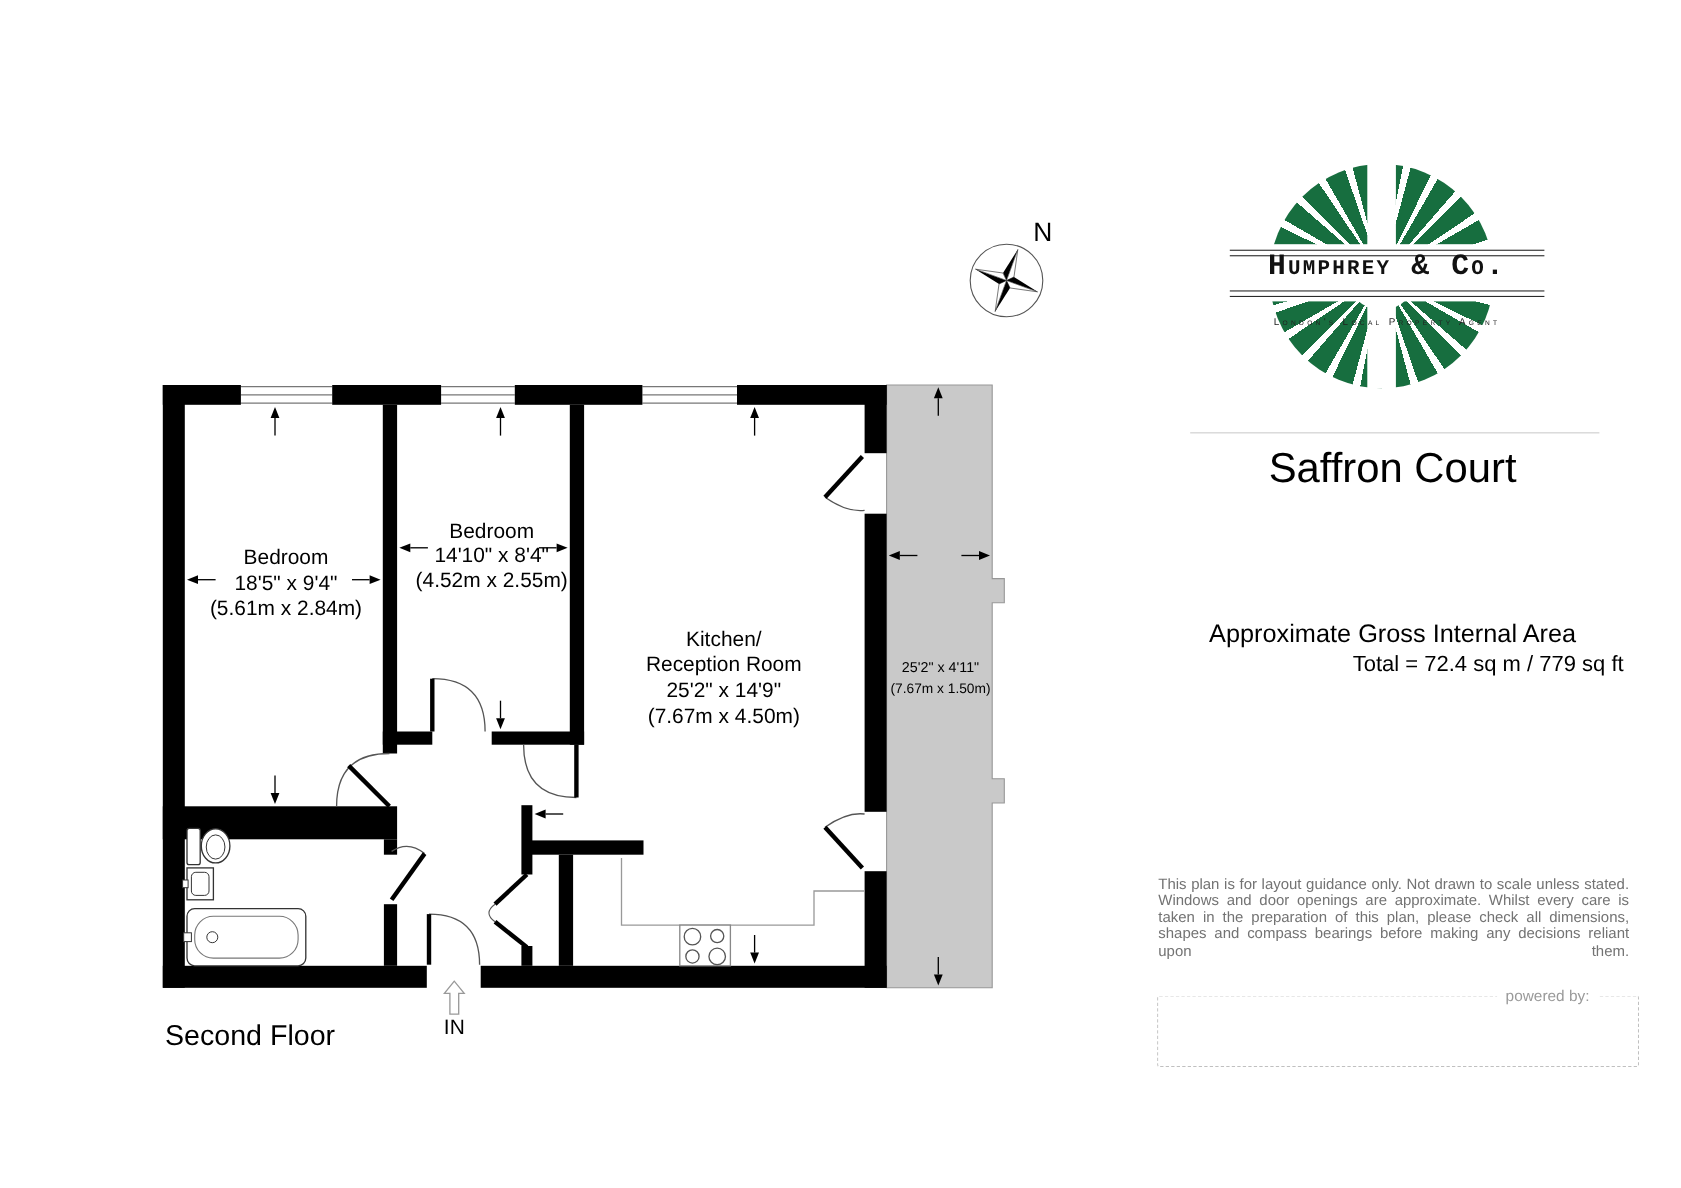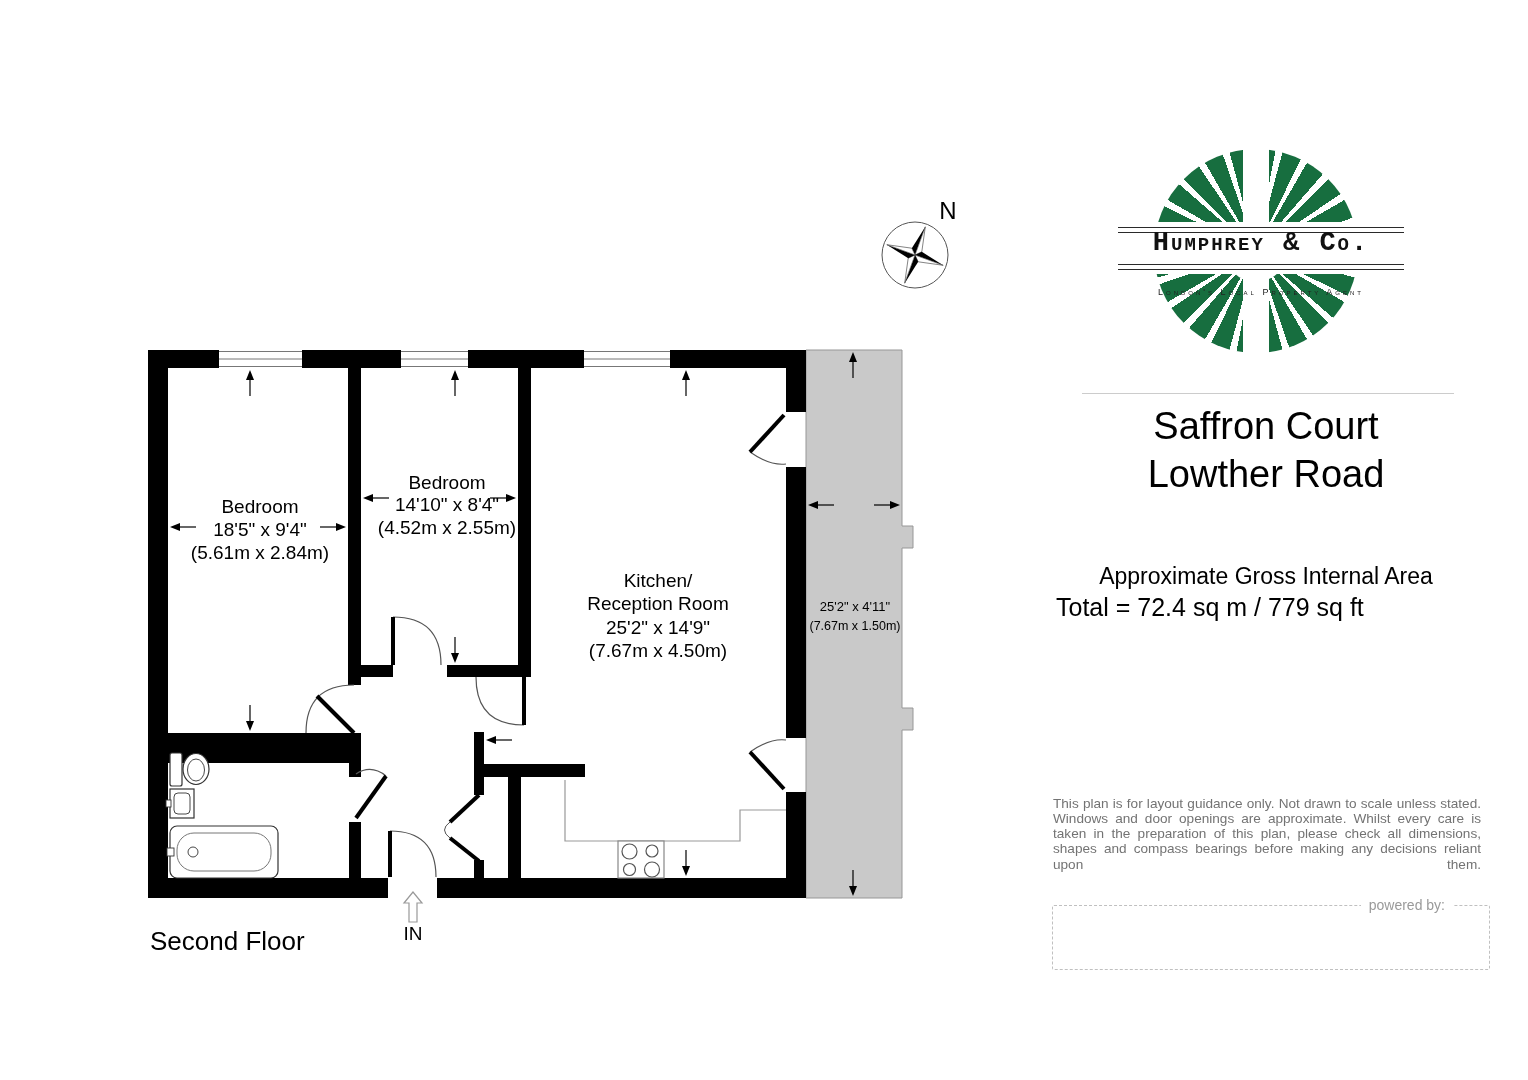--- a/index.html
+++ b/index.html
@@ -37,22 +37,22 @@
   .title-sep{position:absolute;left:1082px;top:393px;width:372px;height:1px;background:#cccccc;}
   .prop-title{
     position:absolute;left:1056px;top:402px;width:420px;text-align:center;
     font-size:38px;line-height:48px;color:#000;
   }
   .area-heading{
     position:absolute;left:1056px;top:563px;width:420px;text-align:center;
     font-size:23px;color:#000;
   }
   .area-total{
-    position:absolute;left:1056px;top:593px;width:420px;text-align:left;
-    font-size:25px;color:#000;
+    position:absolute;left:1056px;top:593px;width:420px;text-align:right;
+    font-size:20px;color:#000;
   }
   .disclaimer{
     position:absolute;left:1053px;top:782px;width:428px;
     font-size:13.6px;line-height:15.3px;color:#737373;
     text-align:justify;text-align-last:justify;
   }
   .powered-box{
     position:absolute;left:1052px;top:905px;width:436px;height:63px;
     border:1px dashed #c0c0c0;border-radius:2px;
   }
@@ -259,21 +259,20 @@
 </div>
 <div class="logo-band"></div>
 <div class="logo-rule top"></div>
 <div class="logo-rule bottom"></div>
 <div class="logo-name">Humphrey &amp; Co.</div>
 <div class="logo-tagline">London's Local Property Agent</div>
 
 <div class="title-sep"></div>
 <div class="prop-title">
   <div>Saffron Court</div>
-  <div>Lowther Road</div>
 </div>
 
 <div class="area-heading">Approximate Gross Internal Area</div>
 <div class="area-total">Total = 72.4 sq m / 779 sq ft</div>
 
 <p class="disclaimer">This plan is for layout guidance only. Not drawn to scale unless stated. Windows and door openings are approximate. Whilst every care is taken in the preparation of this plan, please check all dimensions, shapes and compass bearings before making any decisions reliant upon them.</p>
 
 <div class="powered-box">
   <span class="powered-label">powered by:</span>
 </div>

